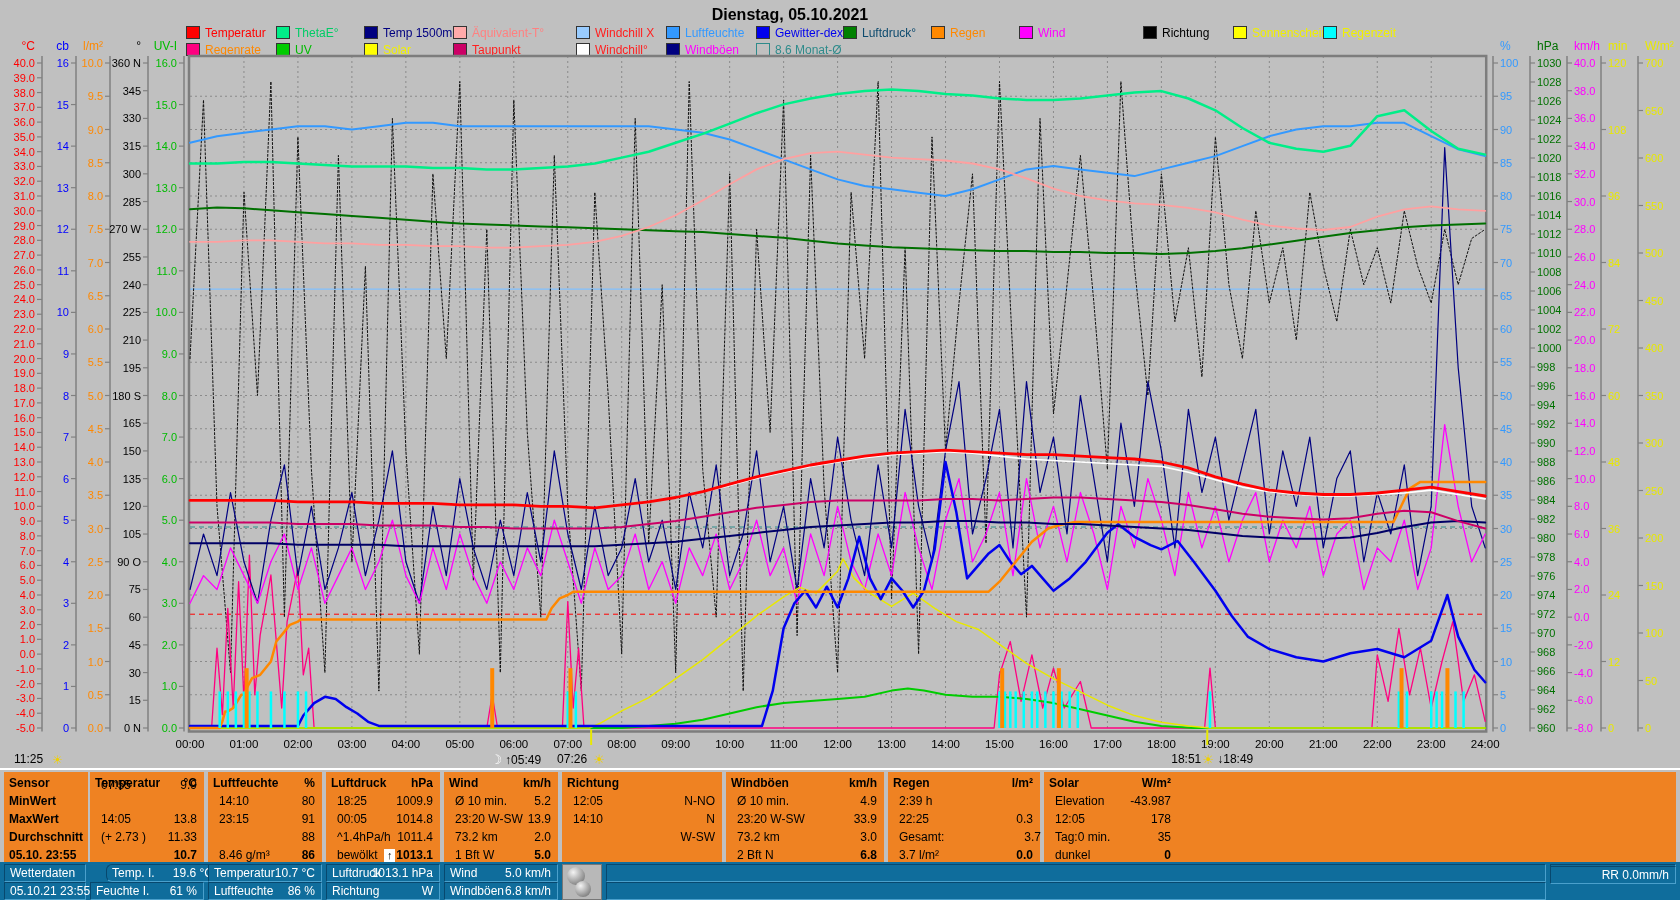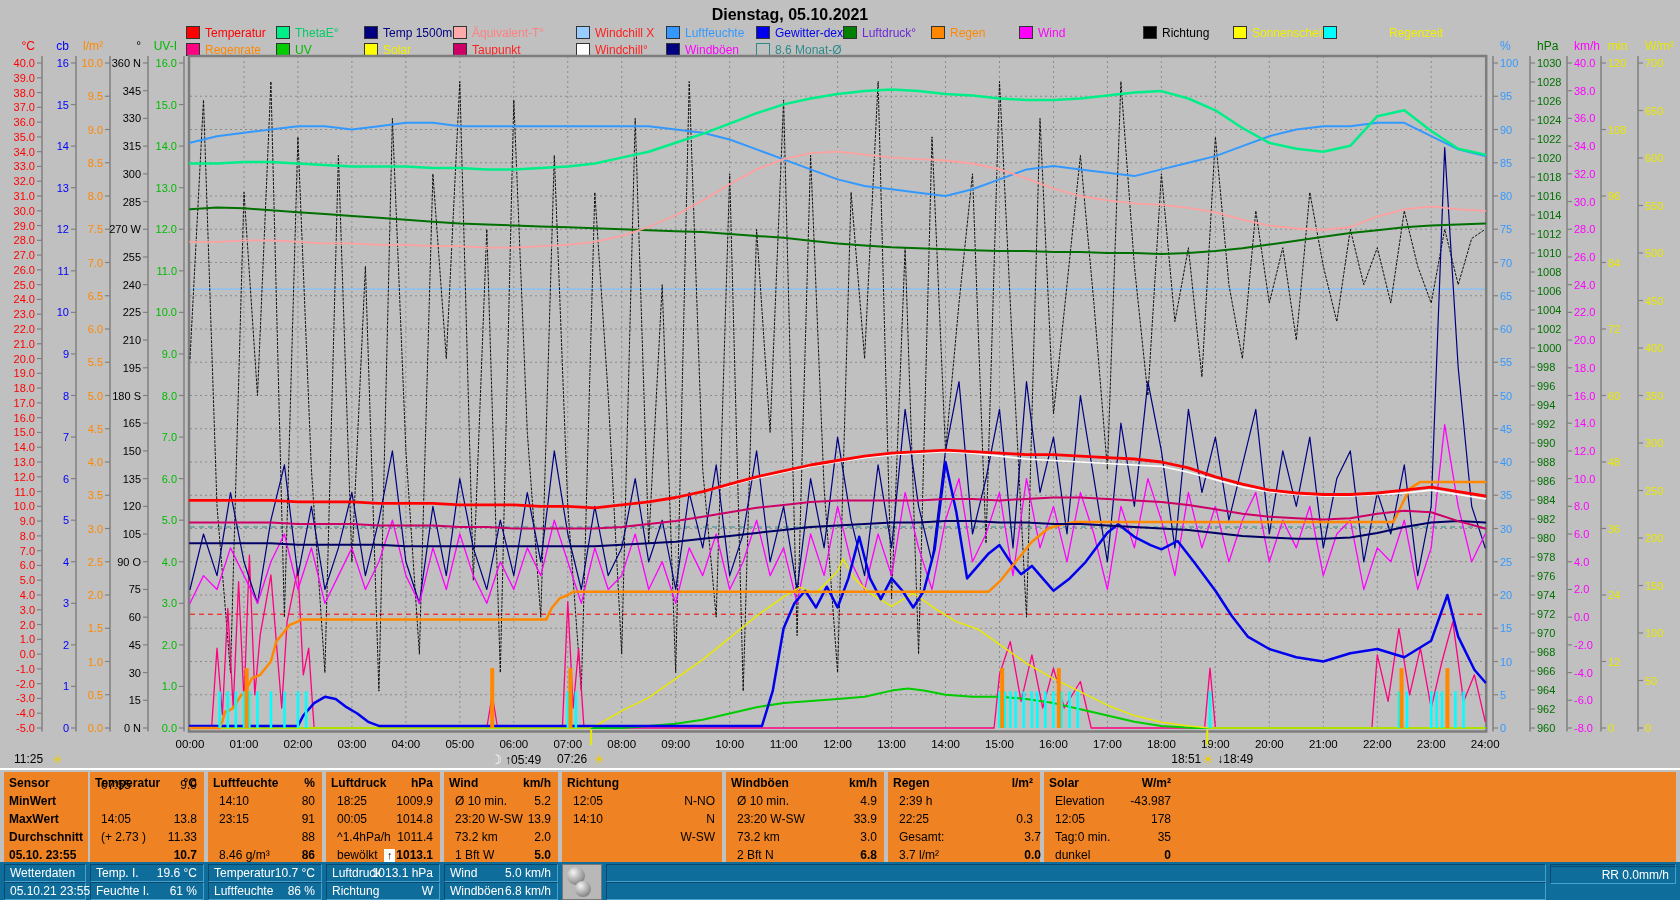--- a/index.html
+++ b/index.html
@@ -55,41 +55,41 @@
       <div class="lg-item" style="left: 666px; top: 26px;">
         <span class="lg-box" style="background: rgb(51, 153, 255);"></span>
         <span style="color: rgb(51, 153, 255);">Luftfeuchte</span>
       </div>
       <div class="lg-item" style="left: 756px; top: 26px;">
         <span class="lg-box" style="background: rgb(0, 0, 238);"></span>
         <span style="color: rgb(0, 0, 238);">Gewitter-dex°</span>
       </div>
       <div class="lg-item" style="left: 843px; top: 26px;">
         <span class="lg-box" style="background: rgb(0, 128, 0);"></span>
-        <span style="color: #6d28d9;">Luftdruck°</span>
+        <span style="color: #0c4a6e;">Luftdruck°</span>
       </div>
       <div class="lg-item" style="left: 931px; top: 26px;">
         <span class="lg-box" style="background: rgb(255, 136, 0);"></span>
         <span style="color: rgb(255, 136, 0);">Regen</span>
       </div>
       <div class="lg-item" style="left: 1019px; top: 26px;">
         <span class="lg-box" style="background: rgb(255, 0, 255);"></span>
         <span style="color: rgb(255, 0, 255);">Wind</span>
       </div>
       <div class="lg-item" style="left: 1143px; top: 26px;">
         <span class="lg-box" style="background: rgb(0, 0, 0);"></span>
         <span style="color: rgb(0, 0, 0);">Richtung</span>
       </div>
       <div class="lg-item" style="left: 1233px; top: 26px;">
         <span class="lg-box" style="background: rgb(255, 255, 0);"></span>
         <span style="color: rgb(240, 240, 0);">Sonnenschein</span>
       </div>
       <div class="lg-item" style="left: 1323px; top: 26px;">
         <span class="lg-box" style="background: rgb(0, 255, 255);"></span>
-        <span style="color: rgb(240, 240, 0); margin-left: 47px;">Regenzeit</span>
+        <span style="color: rgb(240, 240, 0);">Regenzeit</span>
       </div>
       <div class="lg-item" style="left: 186px; top: 43px;">
         <span class="lg-box" style="background: rgb(255, 0, 128);"></span>
         <span style="color: rgb(255, 136, 0);">Regenrate</span>
       </div>
       <div class="lg-item" style="left: 276px; top: 43px;">
         <span class="lg-box" style="background: rgb(0, 204, 0);"></span>
         <span style="color: rgb(0, 187, 0);">UV</span>
       </div>
       <div class="lg-item" style="left: 364px; top: 43px;">
@@ -937,21 +937,21 @@
           <span class="tr"></span>
         </div>
         <div class="trow" style="top: 38px;">
           <span class="tl"> 22:25</span>
           <span class="tr">0.3</span>
         </div>
         <div class="trow" style="top: 56px; padding-left: 8px;">
           <span class="tl"> Gesamt:</span>
           <span class="tr">3.7</span>
         </div>
-        <div class="trow" style="top: 74px; padding-left: 8px;">
+        <div class="trow" style="top: 74px;">
           <span class="tl"> 3.7 l/m²</span>
           <span class="tr b">0.0</span>
         </div>
       </div>
       <div class="tgroup" style="left: 1044px; width: 632px;">
         <div class="trow" style="top: 2px; width: 134px;">
           <span class="tl b">Solar</span>
           <span class="tr b">W/m²</span>
         </div>
         <div class="trow" style="top: 20px; width: 134px;">
@@ -970,21 +970,21 @@
           <span class="tl"> dunkel</span>
           <span class="tr b">0</span>
         </div>
       </div>
     </div>
   <div id="status-bar">
       <div class="sp" style="left: 4px; top: 2px; width: 80px;">
         <span class="sl">Wetterdaten</span>
         <span class="sr"></span>
       </div>
-      <div class="sp" style="left: 90px; top: 2px; width: 112px;">
+      <div class="sp" style="left: 106px; top: 2px; width: 112px; border-radius: 6px;">
         <span class="sl">Temp. I.</span>
         <span class="sr">19.6 °C</span>
       </div>
       <div class="sp" style="left: 208px; top: 2px; width: 112px;">
         <span class="sl">Temperatur</span>
         <span class="sr">10.7 °C</span>
       </div>
       <div class="sp" style="left: 326px; top: 2px; width: 112px;">
         <span class="sl">Luftdruck</span>
         <span class="sr">1013.1 hPa</span>

